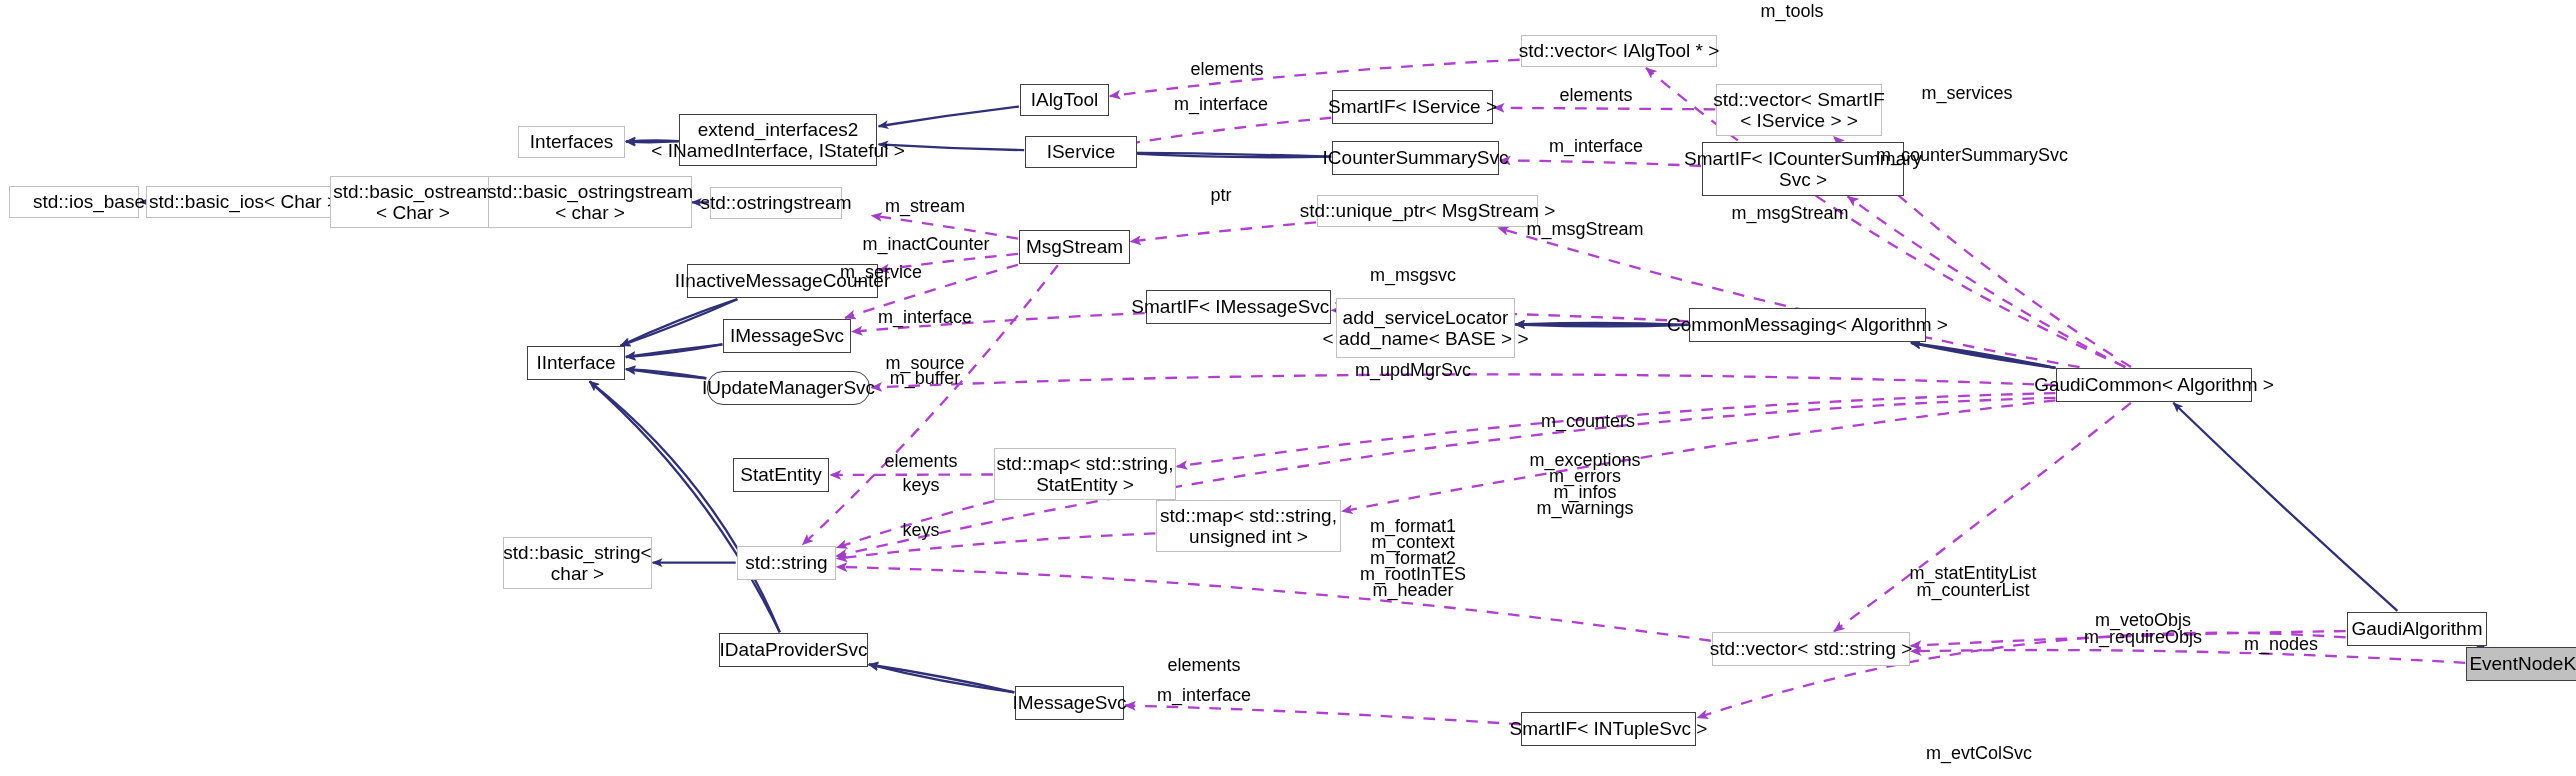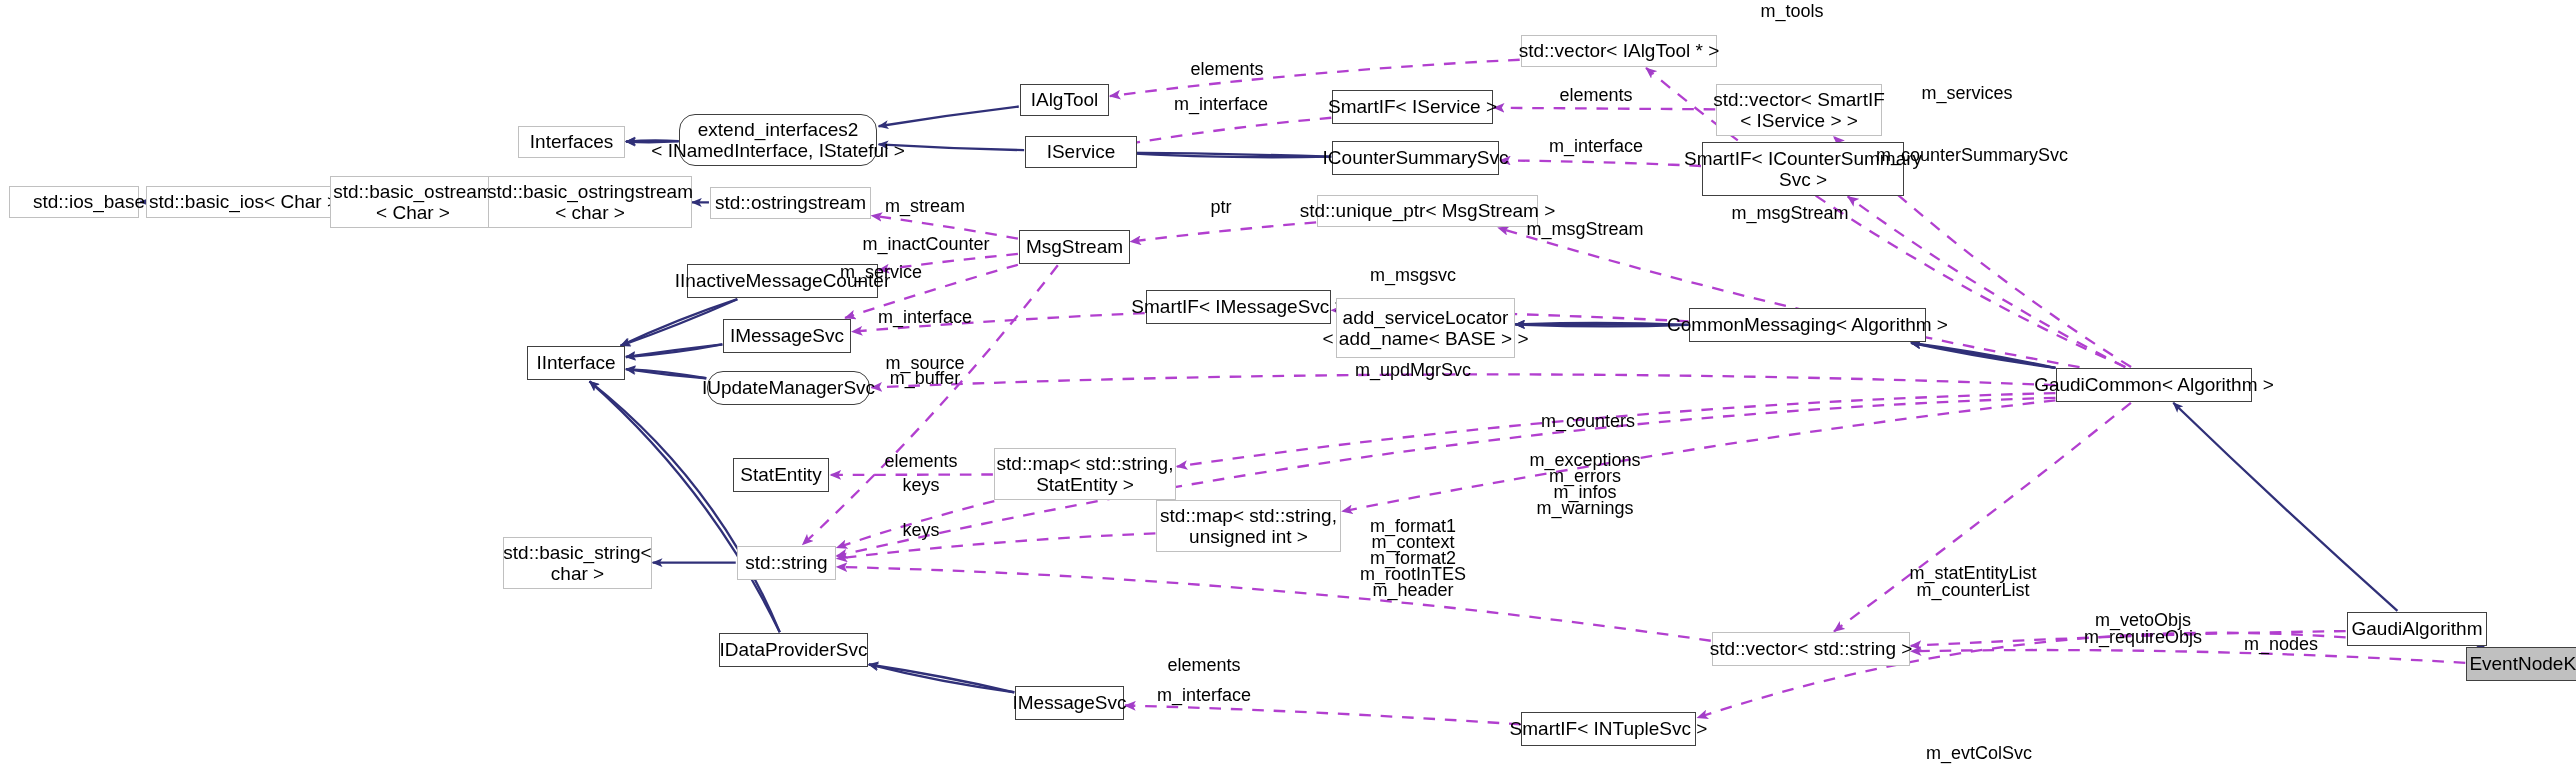--- a/index.html
+++ b/index.html
@@ -135,23 +135,23 @@
       </g>
   </svg>
 
   <div id="nodes-layer">
       <div class="node" style="left: 9px; top: 186px; width: 130px; height: 32px; padding-left: 30px;">std::ios_base</div>
       <div class="node" style="left: 146px; top: 186px; width: 195px; height: 32px;">std::basic_ios&lt; Char &gt;</div>
       <div class="node" style="left: 330px; top: 176px; width: 166px; height: 52px;">std::basic_ostream
 &lt; Char &gt;</div>
       <div class="node" style="left: 488px; top: 176px; width: 204px; height: 52px;">std::basic_ostringstream
 &lt; char &gt;</div>
-      <div class="node" style="left: 710px; top: 187px; width: 161px; height: 32px;">std::ostringstream</div>
+      <div class="node" style="left: 710px; top: 187px; width: 132px; height: 32px;">std::ostringstream</div>
       <div class="node" style="left: 518px; top: 126px; width: 107px; height: 32px;">Interfaces</div>
-      <div class="node strong" style="left: 679px; top: 114px; width: 198px; height: 52px; border-radius: 16px;">extend_interfaces2
+      <div class="node strong" style="left: 679px; top: 114px; width: 198px; height: 52px;">extend_interfaces2
 &lt; INamedInterface, IStateful &gt;</div>
       <div class="node strong" style="left: 1020px; top: 84px; width: 89px; height: 32px;">IAlgTool</div>
       <div class="node strong" style="left: 1025px; top: 136px; width: 112px; height: 32px;">IService</div>
       <div class="node" style="left: 1521px; top: 35px; width: 196px; height: 32px;">std::vector&lt; IAlgTool * &gt;</div>
       <div class="node strong" style="left: 1332px; top: 90px; width: 161px; height: 34px;">SmartIF&lt; IService &gt;</div>
       <div class="node strong" style="left: 1332px; top: 141px; width: 167px; height: 34px;">ICounterSummarySvc</div>
       <div class="node" style="left: 1716px; top: 84px; width: 166px; height: 52px;">std::vector&lt; SmartIF
 &lt; IService &gt; &gt;</div>
       <div class="node strong" style="left: 1702px; top: 142px; width: 202px; height: 54px;">SmartIF&lt; ICounterSummary
 Svc &gt;</div>
@@ -183,21 +183,21 @@
     </div>
   <div id="labels-layer">
       <div class="elabel" style="left: 1792px; top: 11.6px;">m_tools</div>
       <div class="elabel" style="left: 1227px; top: 70px;">elements</div>
       <div class="elabel" style="left: 1596px; top: 96px;">elements</div>
       <div class="elabel" style="left: 1967px; top: 94px;">m_services</div>
       <div class="elabel" style="left: 1221px; top: 105px;">m_interface</div>
       <div class="elabel" style="left: 1596px; top: 147px;">m_interface</div>
       <div class="elabel" style="left: 1972px; top: 156px;">m_counterSummarySvc</div>
       <div class="elabel" style="left: 925px; top: 207px;">m_stream</div>
-      <div class="elabel" style="left: 1221px; top: 208px;">ptr</div>
+      <div class="elabel" style="left: 1221px; top: 196px;">ptr</div>
       <div class="elabel" style="left: 1790px; top: 214px;">m_msgStream</div>
       <div class="elabel" style="left: 926px; top: 245px;">m_inactCounter</div>
       <div class="elabel" style="left: 1585px; top: 230px;">m_msgStream</div>
       <div class="elabel" style="left: 881px; top: 273px;">m_service</div>
       <div class="elabel" style="left: 1413px; top: 276px;">m_msgsvc</div>
       <div class="elabel" style="left: 925px; top: 318px;">m_interface</div>
       <div class="elabel" style="left: 925px; top: 364px;">m_source</div>
       <div class="elabel" style="left: 925px; top: 379px;">m_buffer</div>
       <div class="elabel" style="left: 1413px; top: 371px;">m_updMgrSvc</div>
       <div class="elabel" style="left: 1588px; top: 422px;">m_counters</div>

